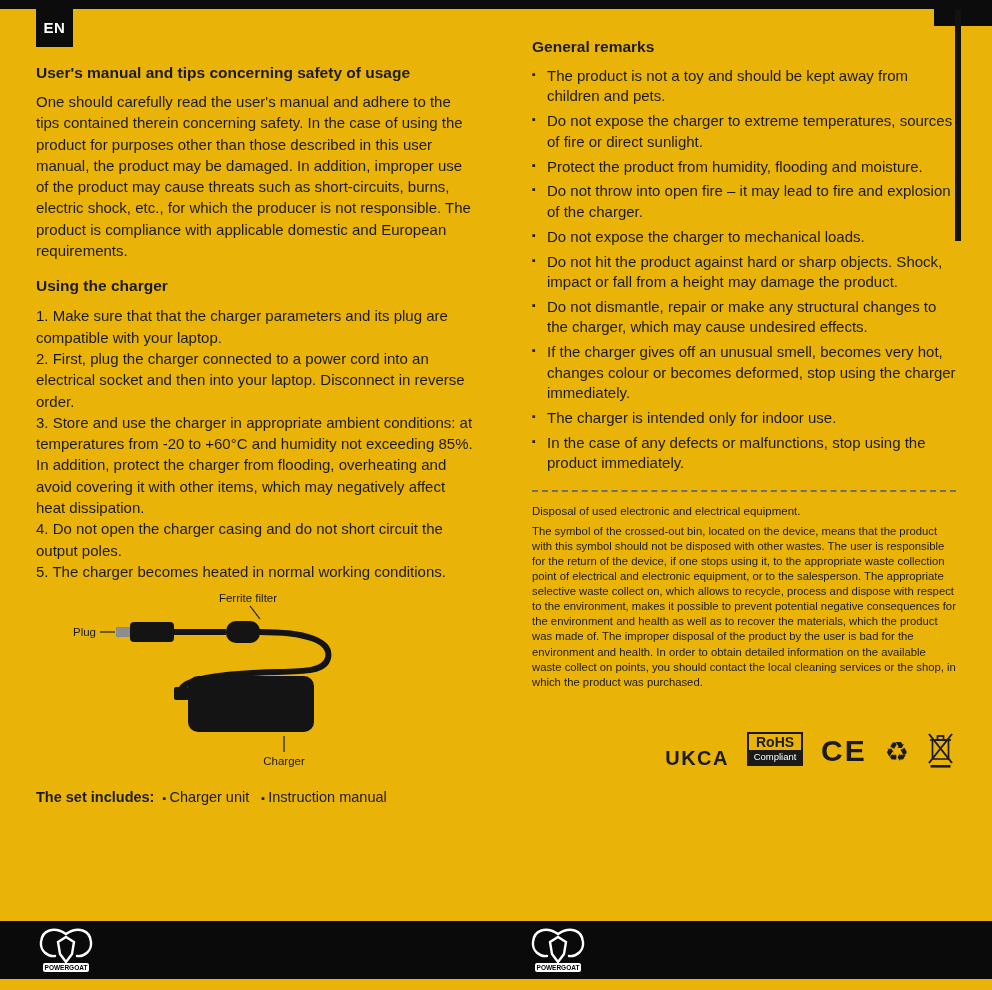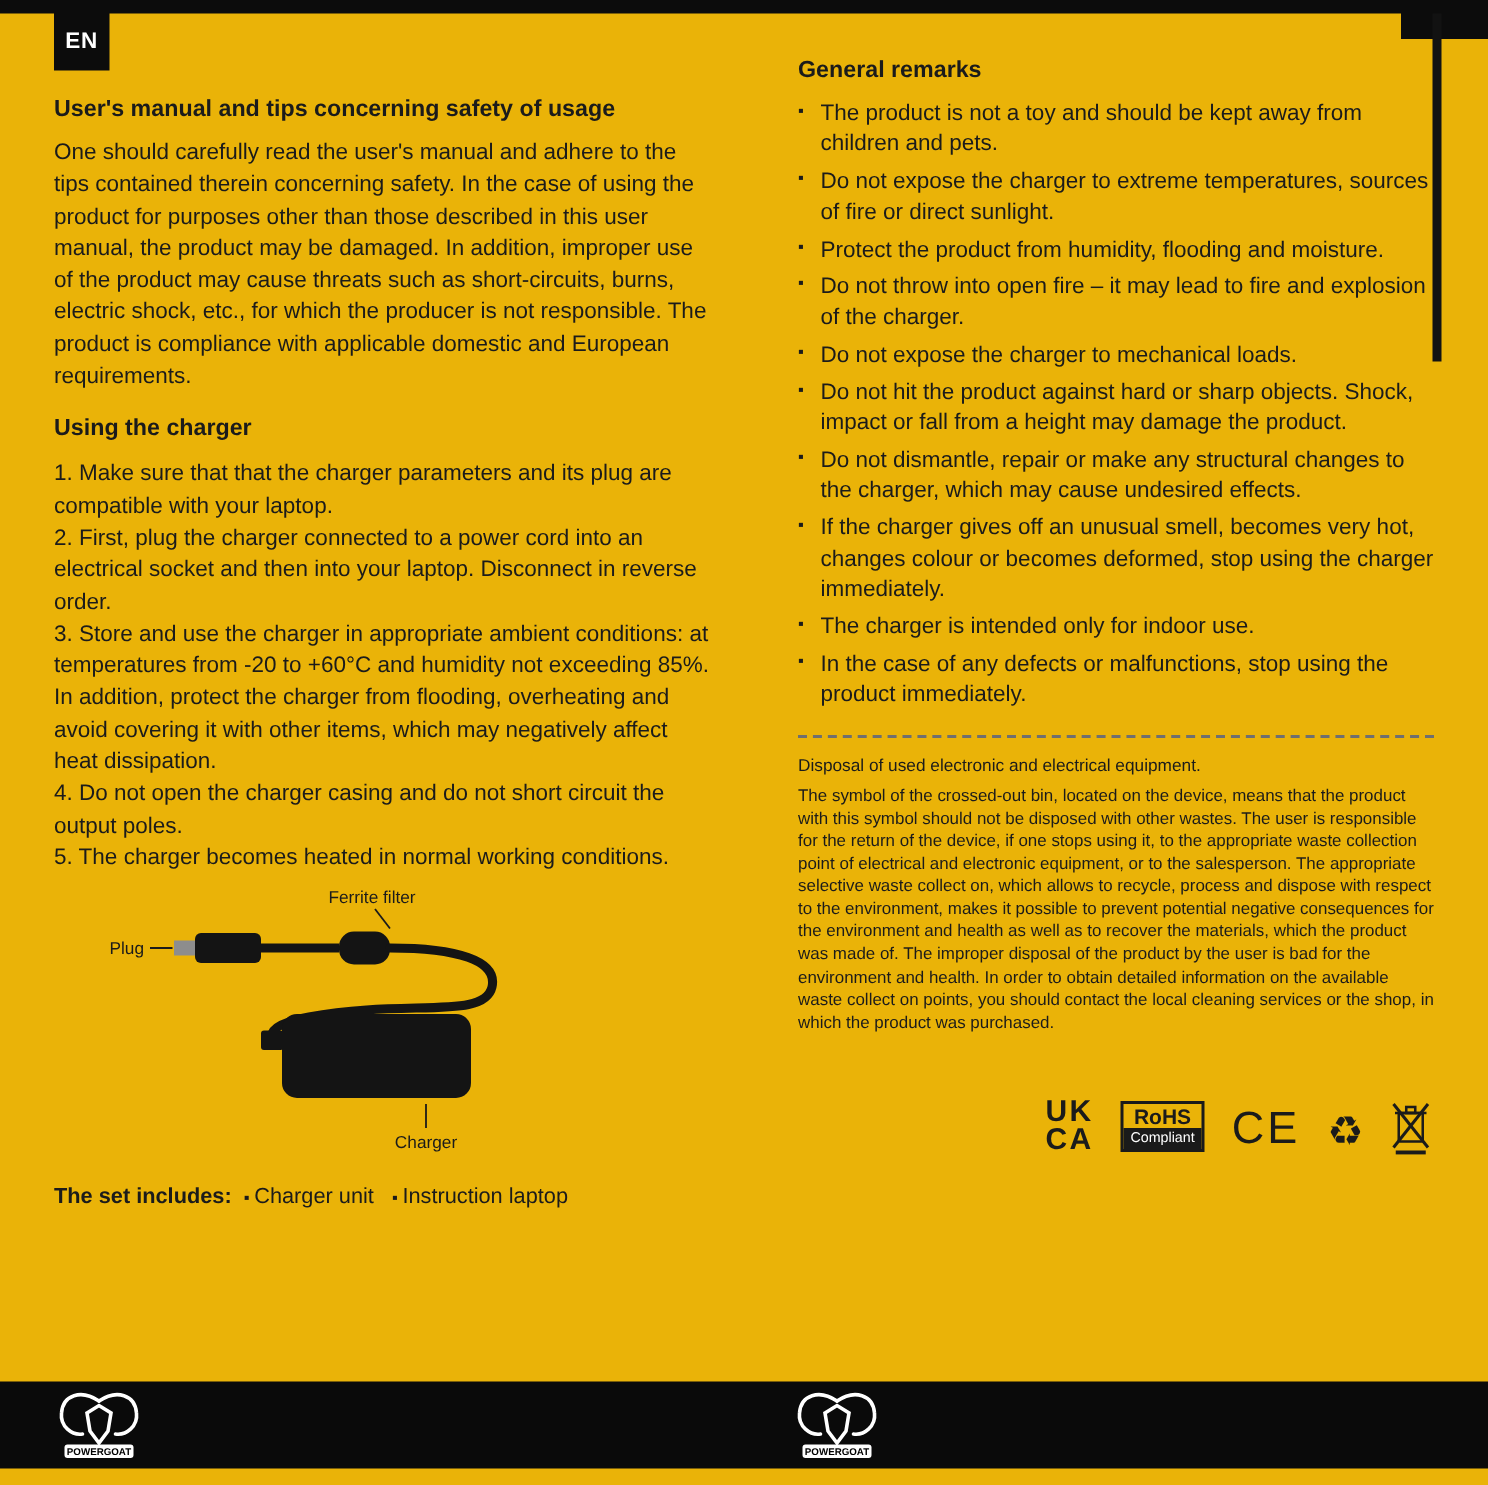--- a/index.html
+++ b/index.html
@@ -39,25 +39,25 @@
   .remarks { list-style:none; margin:10px 0 0; padding:0; font-size:15px; line-height:1.36; }
   .remarks li { position:relative; padding-left:15px; margin-bottom:4.5px; }
   .remarks li::before { content:"▪"; position:absolute; left:0; top:1px; font-size:11px; }
 
   .divider { border:none; border-top:2px dashed #6f6f6f; margin:16px 0 13px; }
 
   .disposal-title { font-size:11.5px; font-weight:normal; margin:0 0 7px; }
   .small-text { font-size:11.3px; line-height:1.34; margin:0; }
 
   .marks { display:flex; align-items:flex-end; justify-content:flex-end; gap:18px; margin-top:42px; padding-right:2px; }
-  .ukca { display:flex; flex-direction:column; align-items:center; font-weight:800; font-size:20px; line-height:.95; letter-spacing:1.5px; }
+  .ukca { display:flex; flex-direction:row; align-items:center; font-weight:800; font-size:20px; line-height:.95; letter-spacing:1.5px; }
   .rohs { border:2.5px solid #1a1a1a; text-align:center; margin-bottom:2px; }
   .rohs-top { display:block; font-weight:bold; font-size:14px; padding:0 7px; }
   .rohs-bottom { display:block; background:#1a1a1a; color:#fff; font-size:9.5px; padding:1px 4px 2px; }
-  .ce { font-size:30px; font-weight:400; letter-spacing:2px; line-height:1; margin-bottom:2px;text-align:center; }
+  .ce { font-size:30px; font-weight:700; letter-spacing:2px; line-height:1; margin-bottom:2px;text-align:center; }
   .recycle { font-size:27px; line-height:1; margin-bottom:2px; }
 
   .footer { position:absolute; left:0; top:921px; width:100%; height:58px; background:#0a0a0a; }
   .goat { position:absolute; top:3px; }
   .goat-1 { left:36px; }
   .goat-2 { left:528px; }
 </style>
 </head>
 <body>
 
@@ -100,21 +100,21 @@
         <rect x="152" y="88" width="126" height="56" rx="10" fill="#141414"></rect>
 
         <line x1="248" y1="148" x2="248" y2="164" stroke="#1b1b1b" stroke-width="1.2"></line>
         <text x="248" y="177" font-size="11.5" text-anchor="middle" fill="#1b1b1b">Charger</text>
       </svg>
     </div>
 
     <p class="set-line">
       <span class="set-label">The set includes:</span>
       <span class="set-item">Charger unit</span>
-      <span class="set-item">Instruction laptop</span>
+      <span class="set-item">Instruction manual</span>
     </p>
   </section>
 
   <section class="col col-right">
     <h3 class="section-title">General remarks</h3>
     <ul class="remarks">
       <li>The product is not a toy and should be kept away from children and pets.</li>
       <li>Do not expose the charger to extreme temperatures, sources of fire or direct sunlight.</li>
       <li>Protect the product from humidity, flooding and moisture.</li>
       <li>Do not throw into open fire – it may lead to fire and explosion of the charger.</li>

